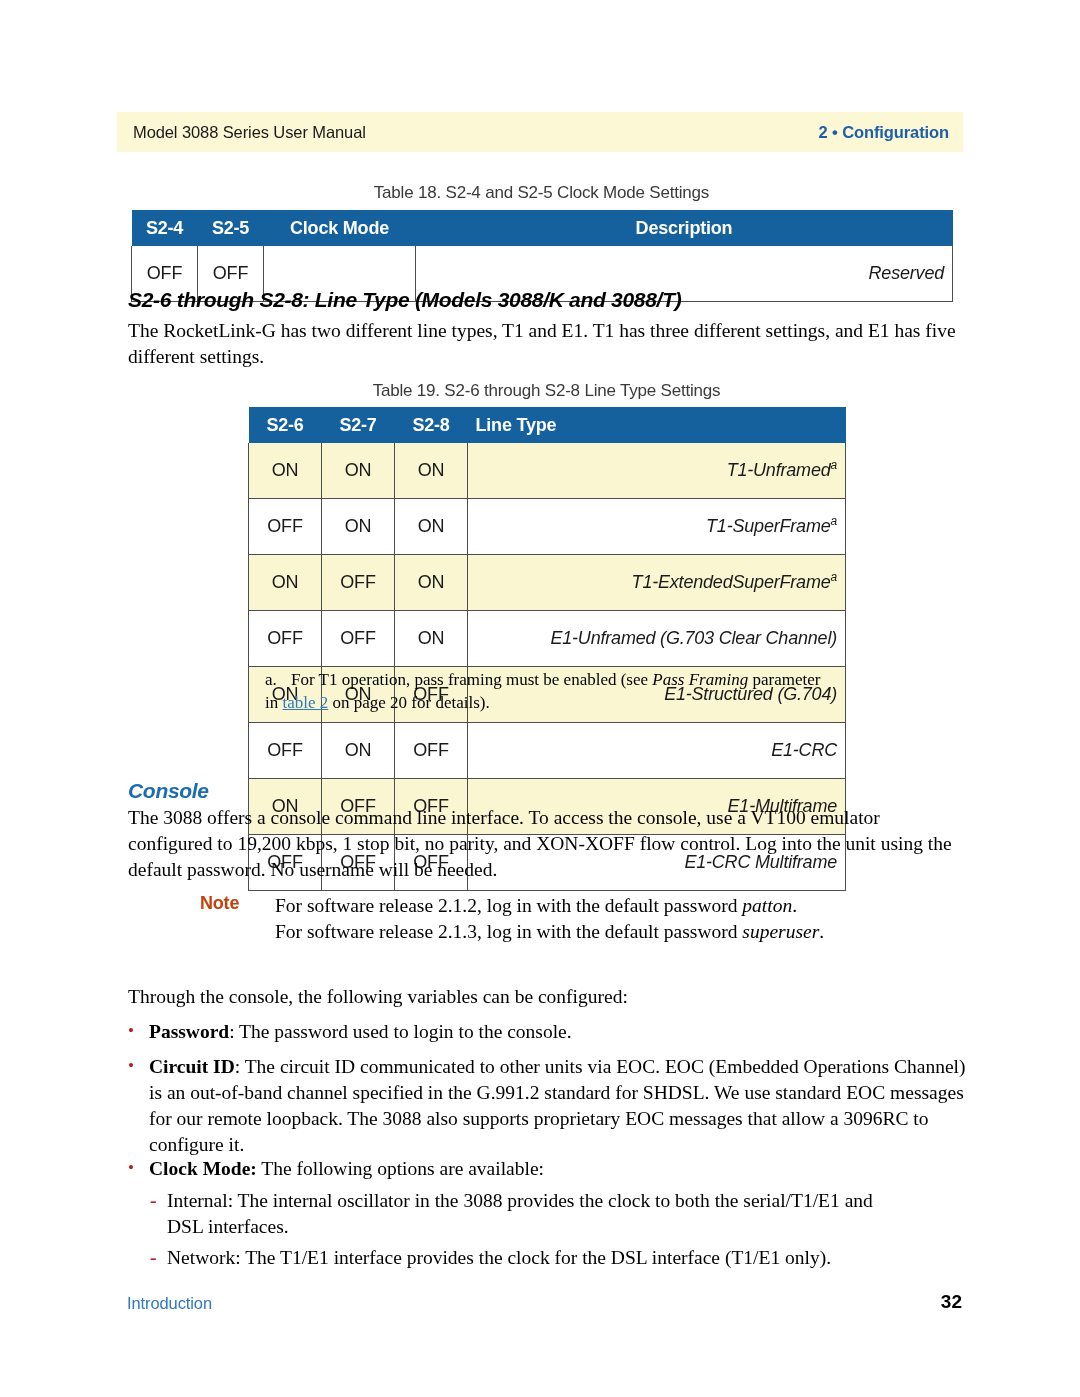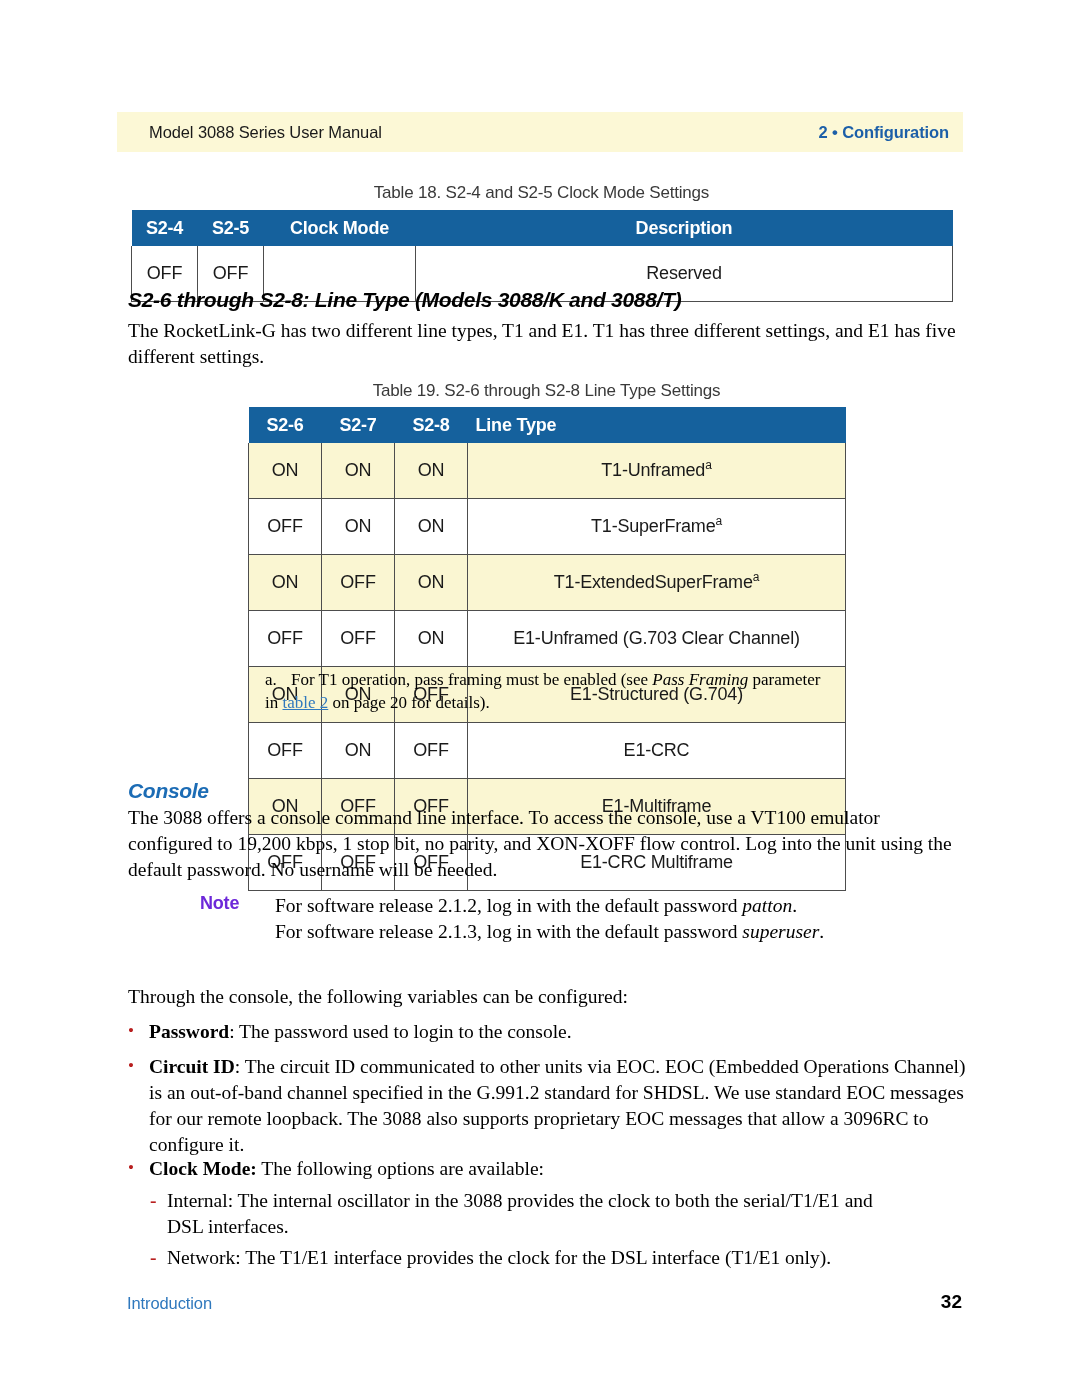--- a/index.html
+++ b/index.html
@@ -21,21 +21,21 @@
     position: absolute;
     left: 117px;
     top: 112px;
     width: 846px;
     height: 40px;
     background: #fcf8d6;
     display: flex;
     align-items: center;
     justify-content: space-between;
     box-sizing: border-box;
-    padding: 0 14px 0 32px;
+    padding: 0 14px 0 16px;
   }
   .hdr-left {
     font-family: "Liberation Sans", sans-serif;
     font-size: 16.5px;
     color: #1a1a1a;
     letter-spacing: -0.1px;
   }
   .hdr-right {
     font-family: "Liberation Sans", sans-serif;
     font-size: 16.5px;
@@ -90,21 +90,21 @@
     color: #1a1a1a;
     height: 31px;
     padding: 12px 8px;
     border-left: 1.4px solid #4d4d4d;
     border-bottom: 1.4px solid #4d4d4d;
     vertical-align: middle;
     letter-spacing: -0.2px;
   }
   table.settings td:first-child { border-left: 1.4px solid #4d4d4d; }
   table.settings td.center { text-align: center; }
-  table.settings td.left   { text-align: center; }
+  table.settings td.left   { text-align: right; font-style: italic; }
   table.settings tr.alt td { background: #faf6d2; }
   table.settings tr:last-child td { border-bottom: 1.4px solid #4d4d4d; }
   table.settings td.lastcol { border-right: 1.4px solid #4d4d4d; }
 
   
   table.t18 td { border-bottom: 1.4px solid #4d4d4d; }
 
   sup.fn {
     font-size: 12px;
     vertical-align: super;
@@ -152,21 +152,21 @@
 
   
   .note-block { position: absolute; }
   .note-label {
     position: absolute;
     left: 0;
     top: 0;
     font-family: "Liberation Sans", sans-serif;
     font-weight: bold;
     font-size: 18px;
-    color: #6d28d9;
+    color: #c2410c;
     letter-spacing: -0.2px;
   }
   .note-body {
     margin-left: 75px;
     font-family: "Liberation Serif", serif;
     font-size: 19.5px;
     line-height: 26px;
   }
 
   

